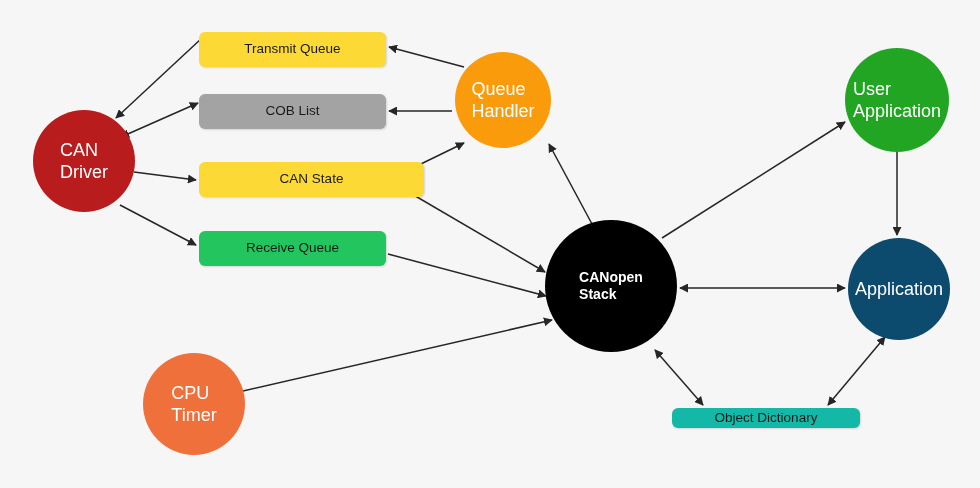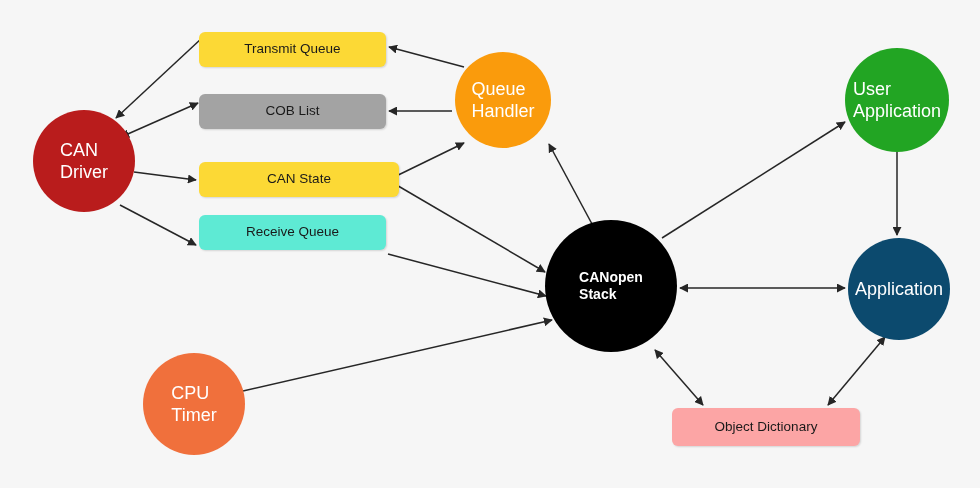--- a/index.html
+++ b/index.html
@@ -93,39 +93,39 @@
       <div class="node circle orangered" style="left: 143px; top: 353px; width: 102px; height: 102px; background: rgb(240, 112, 60);">
         <span class="nlabel">CPU
 Timer</span>
       </div>
       <div class="node boxnode" style="left: 199px; top: 32px; width: 187px; height: 35px; background: rgb(252, 217, 53);">
         <span class="nlabel">Transmit Queue</span>
       </div>
       <div class="node boxnode" style="left: 199px; top: 94px; width: 187px; height: 35px; background: #a3a3a3;">
         <span class="nlabel">COB List</span>
       </div>
-      <div class="node boxnode" style="left: 199px; top: 162px; width: 200px; height: 35px; background: rgb(252, 217, 53);">
+      <div class="node boxnode" style="left: 199px; top: 162px; width: 225px; height: 35px; background: rgb(252, 217, 53);">
         <span class="nlabel">CAN State</span>
       </div>
-      <div class="node boxnode" style="left: 199px; top: 215px; width: 187px; height: 35px; background: #5eead4;">
+      <div class="node boxnode" style="left: 199px; top: 231px; width: 187px; height: 35px; background: #22c55e;">
         <span class="nlabel">Receive Queue</span>
       </div>
       <div class="node circle orange" style="left: 455px; top: 52px; width: 96px; height: 96px; background: rgb(250, 155, 12);">
         <span class="nlabel">Queue
 Handler</span>
       </div>
       <div class="node circle orange stack" style="left: 545px; top: 220px; width: 132px; height: 132px; background: #000000;">
         <span class="nlabel">CANopen
 Stack</span>
       </div>
       <div class="node circle green" style="left: 845px; top: 48px; width: 104px; height: 104px; background: rgb(34, 165, 35);">
         <span class="nlabel">User
 Application</span>
       </div>
       <div class="node circle green" style="left: 848px; top: 238px; width: 102px; height: 102px; background: #0c4a6e;">
         <span class="nlabel">Application</span>
       </div>
-      <div class="node boxnode" style="left: 672px; top: 408px; width: 188px; height: 38px; background: #fca5a5;">
+      <div class="node boxnode" style="left: 672px; top: 408px; width: 188px; height: 20px; background: #14b8a6;">
         <span class="nlabel">Object Dictionary</span>
       </div>
     </div>
 
 </div>
 
 </body></html>

